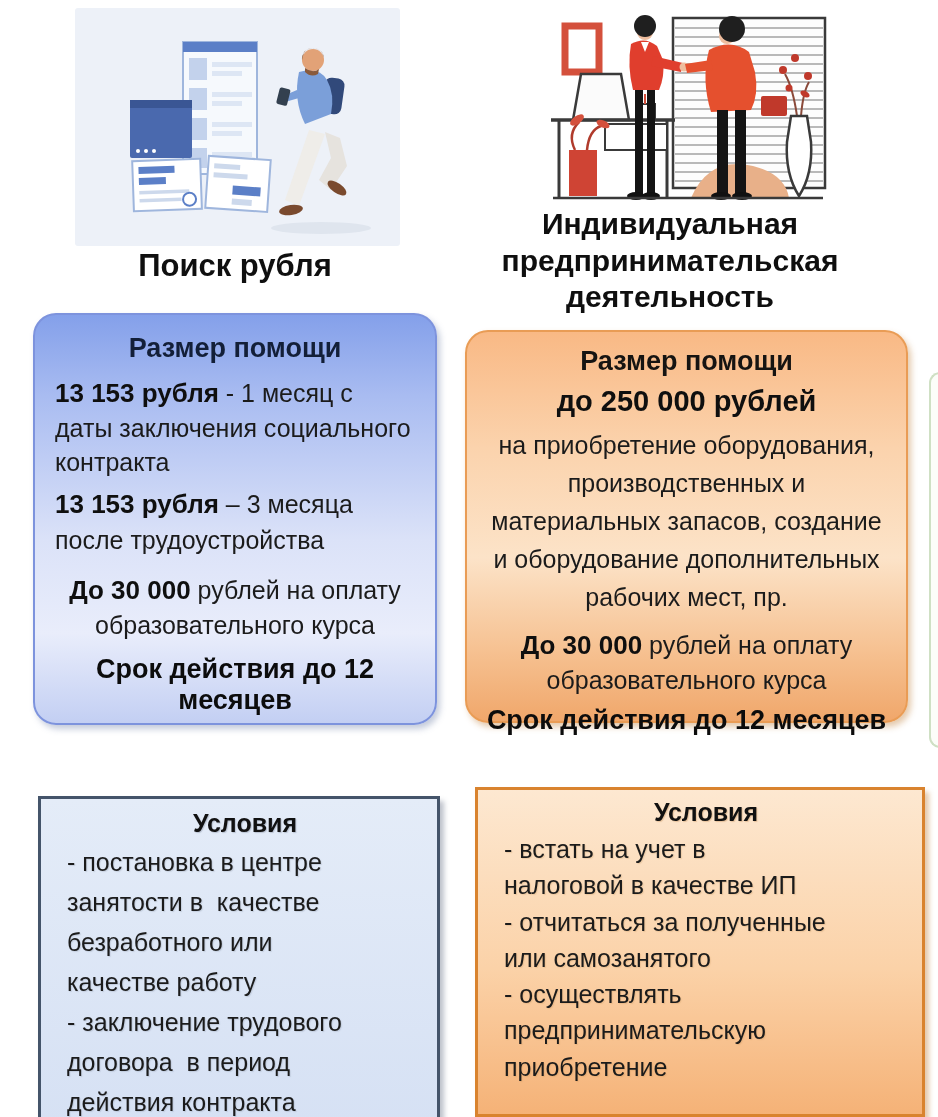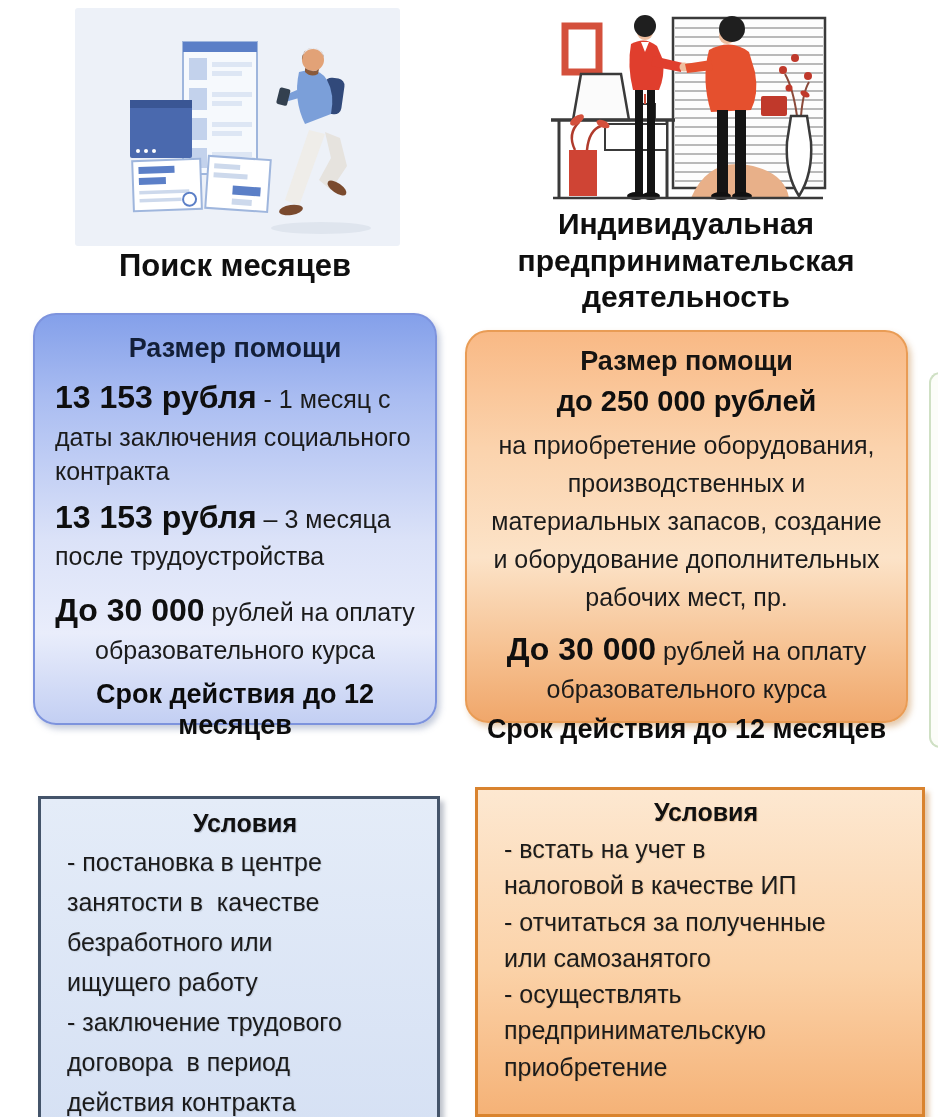--- a/index.html
+++ b/index.html
@@ -9,21 +9,21 @@
   }
 
   
   .illu { position:absolute; }
   .illu-left  { left:75px;  top:8px;  width:325px; height:238px; }
   .illu-right { left:545px; top:0;    width:285px; height:205px; }
 
   
   .col-title { position:absolute; text-align:center; font-weight:bold; color:#0f0f0f; }
   .title-left  { left:33px;  top:248px; width:404px; font-size:31px; }
-  .title-right { left:460px; top:206px; width:452px; font-size:30px; line-height:1.22; }
+  .title-right { left:444px; top:206px; width:452px; font-size:30px; line-height:1.22; }
 
   
   .help-box { position:absolute; box-sizing:border-box; border-radius:23px; }
   .help-blue {
     left:33px; top:313px; width:404px; height:412px;
     border:2px solid #7d93dd;
     background:linear-gradient(180deg,#84a0ea 0%,#a9bcf1 20%,#dbe2f8 55%,#e9edfb 78%,#c3cff3 100%);
     box-shadow:3px 4px 6px rgba(125,140,175,.45);
     padding:16px 20px 10px;
   }
@@ -31,21 +31,21 @@
     left:465px; top:330px; width:443px; height:393px;
     border:2px solid #e99c55;
     background:linear-gradient(180deg,#f9b985 0%,#fbd3ad 30%,#fce3c8 58%,#f6c191 82%,#f0a76b 100%);
     box-shadow:3px 4px 6px rgba(195,135,70,.45);
     padding:12px 16px 8px;
   }
   .box-heading { text-align:center; font-weight:bold; font-size:27px; color:#131f38; margin:2px 0 12px; }
   .help-orange .box-heading { color:#161412; margin-bottom:8px; }
 
   .hb-line { font-size:25px; line-height:1.36; margin:0 0 8px; color:#1b1b1b; }
-  .hb-line b { font-size:32px; color:#0f0f0f; }
+  .hb-line b { font-size:26px; color:#0f0f0f; }
   .hb-gap { margin-bottom:16px; }
   .hb-center { text-align:center; margin-top:12px; }
   .box-footer { text-align:center; font-weight:bold; font-size:27px; color:#0c0c0c; margin:12px -12px 0; }
   .help-orange .box-footer { margin-top:4px; }
 
   .ho-amount { text-align:center; font-weight:bold; font-size:29px; color:#0f0f0f; margin:2px 0 8px; }
   .ho-desc { text-align:center; font-size:25px; line-height:1.52; color:#1b1b1b; margin-bottom:12px; }
   .help-orange .hb-center { margin-top:8px; }
 
   
@@ -143,21 +143,21 @@
         <path d="M224,64 q20,-6 28,8 q8,14 4,34 l-26,10 q-12,-24 -6,-52 z" fill="#7b9fd9"></path>
         <polygon points="222,82 208,88 210,94 224,90" fill="#7b9fd9"></polygon>
         <rect x="203" y="80" width="11" height="17" rx="2" fill="#33404f" transform="rotate(14 208 88)"></rect>
         <circle cx="238" cy="52" r="11" fill="#e2a277"></circle>
         <path d="M227,52 a11,11 0 0 1 22,-2 l-2,-6 q-10,-8 -18,0 z" fill="#8a5a3b"></path>
         <path d="M230,60 q8,6 14,1 l-1,5 q-7,4 -13,-2 z" fill="#8a5a3b"></path>
       </g>
     </svg>
   </div>
 
-  <div class="col-title title-left">Поиск месяцев</div>
+  <div class="col-title title-left">Поиск рубля</div>
 
   <div class="illu illu-right">
     <svg width="285" height="205" viewBox="0 0 285 205" xmlns="http://www.w3.org/2000/svg">
       <rect width="285" height="205" fill="#ffffff"></rect>
 
       <g>
         <rect x="128" y="18" width="152" height="170" fill="#fdfdfd" stroke="#3a3a3a" stroke-width="2.5"></rect>
         <path d="M130 28H278 M130 37H278 M130 46H278 M130 55H278 M130 64H278 M130 73H278 M130 82H278 M130 91H278 M130 100H278 M130 109H278 M130 118H278 M130 127H278 M130 136H278 M130 145H278 M130 154H278 M130 163H278 M130 172H278 M130 181H278" stroke="#b9b9b9" stroke-width="2"></path>
       </g>
 
@@ -238,21 +238,21 @@
     <p class="hb-line hb-center"><b>До 30 000</b><span> рублей на оплату образовательного курса</span></p>
     <div class="box-footer">Срок действия до 12 месяцев</div>
   </div>
 
   <div class="cond-box cond-blue">
     <div class="cond-title">Условия</div>
     <div>
         <div class="cond-line">- постановка в центре</div>
         <div class="cond-line">занятости в  качестве</div>
         <div class="cond-line">безработного или</div>
-        <div class="cond-line">ищущего работу</div>
+        <div class="cond-line">качестве работу</div>
         <div class="cond-line">- заключение трудового</div>
         <div class="cond-line">договора  в период</div>
         <div class="cond-line">действия контракта</div>
       </div>
   </div>
 
   <div class="cond-box cond-orange">
     <div class="cond-title">Условия</div>
     <div>
         <div class="cond-line">- встать на учет в</div>

